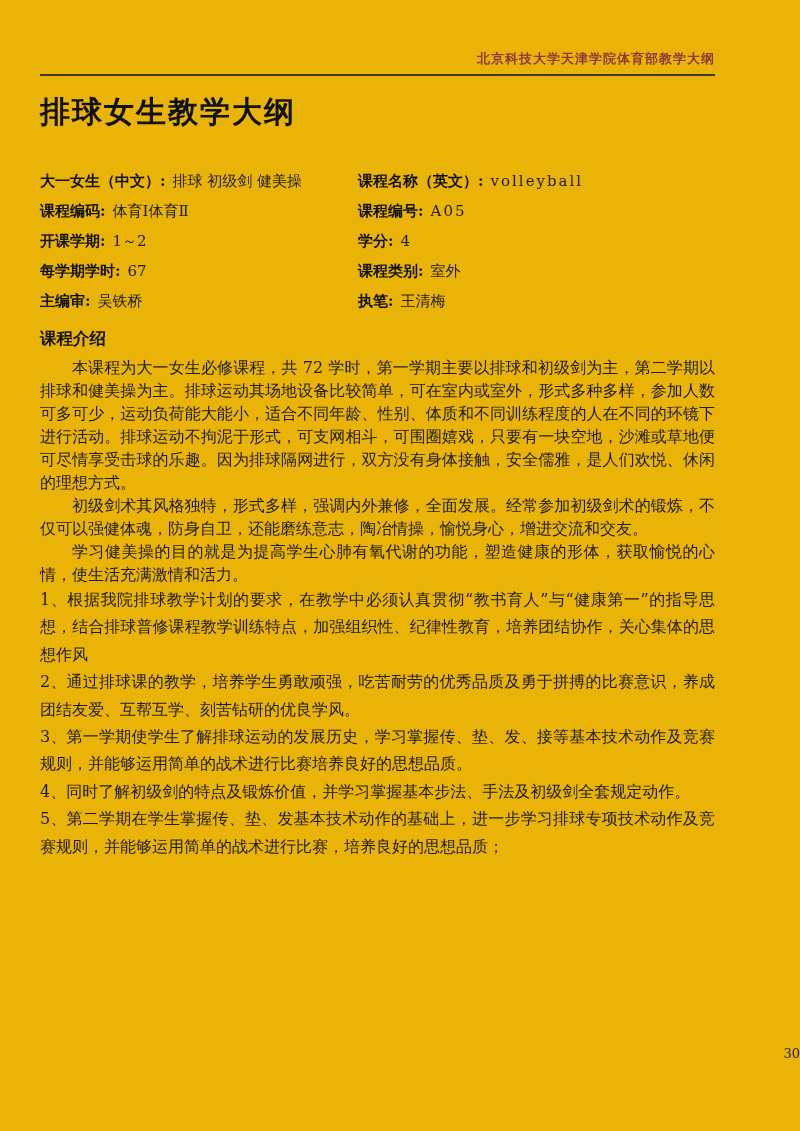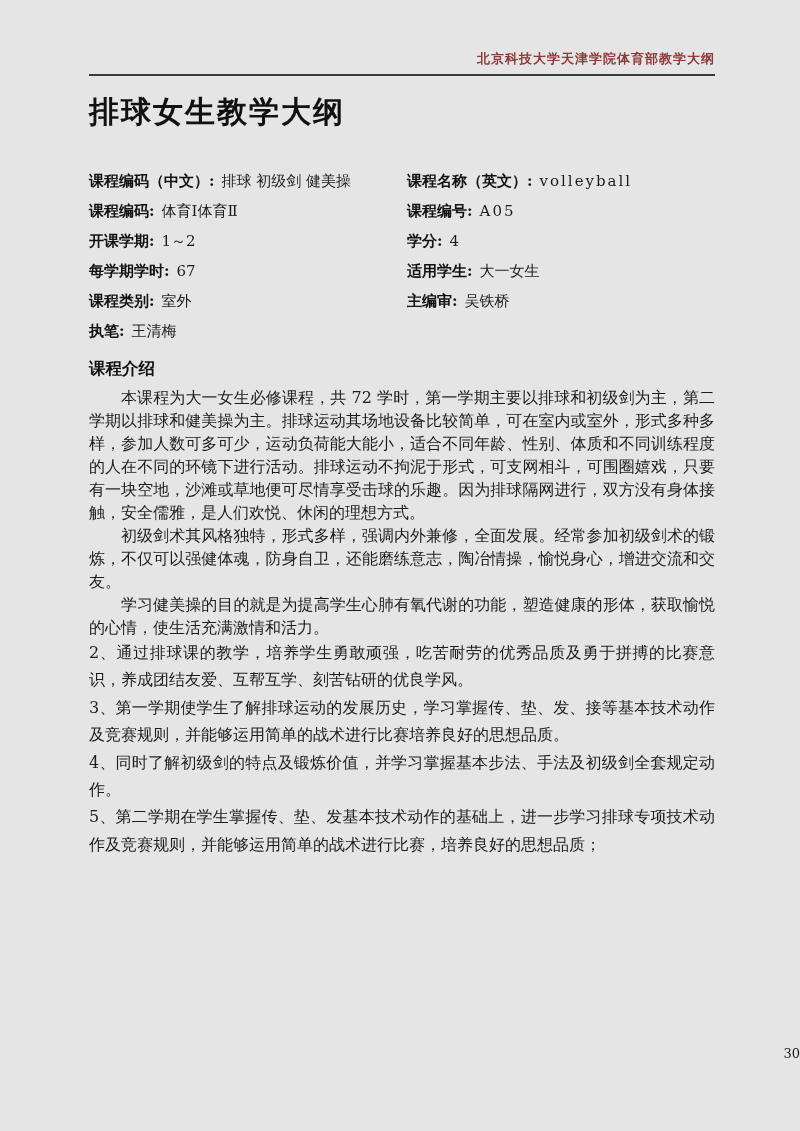--- a/index.html
+++ b/index.html
@@ -5,26 +5,26 @@
   html, body {
     margin: 0;
     padding: 0;
     background: #ffffff;
   }
   .page {
     position: relative;
     width: 800px;
     height: 1131px;
     margin: 0 auto;
-    background: #e5e5e5;
+    background: #eab308;
     font-family: "DejaVu Serif", "Liberation Serif", serif;
     color: #1c1c1c;
     overflow: hidden;
     box-sizing: border-box;
-    padding: 50px 85px 0 89px;
+    padding: 50px 85px 0 40px;
   }
   .doc-header {
     text-align: right;
     border-bottom: 2px solid #3a3a3a;
     padding-bottom: 6px;
   }
   .doc-header .header-text {
     font-size: 13px;
     font-weight: 700;
     letter-spacing: 1px;
@@ -110,61 +110,59 @@
 <div class="page">
 
   <div class="doc-header">
     <div class="header-text">北京科技大学天津学院体育部教学大纲</div>
   </div>
 
   <h1 class="doc-title">排球女生教学大纲</h1>
 
   <div class="info-grid">
     <div class="info-cell">
-      <span class="label">课程编码（中文）:</span><span class="value">排球 初级剑 健美操</span>
+      <span class="label">大一女生（中文）:</span><span class="value">排球 初级剑 健美操</span>
     </div>
     <div class="info-cell">
       <span class="label">课程名称（英文）:</span><span class="value latin">volleyball</span>
     </div>
     <div class="info-cell">
       <span class="label">课程编码:</span><span class="value">体育Ⅰ体育Ⅱ</span>
     </div>
     <div class="info-cell">
       <span class="label">课程编号:</span><span class="value latin">A05</span>
     </div>
     <div class="info-cell">
       <span class="label">开课学期:</span><span class="value">1～2</span>
     </div>
     <div class="info-cell">
       <span class="label">学分:</span><span class="value">4</span>
     </div>
     <div class="info-cell">
       <span class="label">每学期学时:</span><span class="value">67</span>
     </div>
     <div class="info-cell">
-      <span class="label">适用学生:</span><span class="value">大一女生</span>
-    </div>
-    <div class="info-cell">
       <span class="label">课程类别:</span><span class="value">室外</span>
     </div>
     <div class="info-cell">
       <span class="label">主编审:</span><span class="value">吴铁桥</span>
     </div>
     <div class="info-cell">
       <span class="label">执笔:</span><span class="value">王清梅</span>
     </div>
   </div>
 
   <h2 class="section-heading intro-heading">课程介绍</h2>
 
   <p class="body-paragraph first">本课程为大一女生必修课程，共 72 学时，第一学期主要以排球和初级剑为主，第二学期以排球和健美操为主。排球运动其场地设备比较简单，可在室内或室外，形式多种多样，参加人数可多可少，运动负荷能大能小，适合不同年龄、性别、体质和不同训练程度的人在不同的环镜下进行活动。排球运动不拘泥于形式，可支网相斗，可围圈嬉戏，只要有一块空地，沙滩或草地便可尽情享受击球的乐趣。因为排球隔网进行，双方没有身体接触，安全儒雅，是人们欢悦、休闲的理想方式。</p>
   <p class="body-paragraph">初级剑术其风格独特，形式多样，强调内外兼修，全面发展。经常参加初级剑术的锻炼，不仅可以强健体魂，防身自卫，还能磨练意志，陶冶情操，愉悦身心，增进交流和交友。</p>
   <p class="body-paragraph">学习健美操的目的就是为提高学生心肺有氧代谢的功能，塑造健康的形体，获取愉悦的心情，使生活充满激情和活力。</p>
 
 
+  <p class="list-item">1、根据我院排球教学计划的要求，在教学中必须认真贯彻“教书育人”与“健康第一”的指导思想，结合排球普修课程教学训练特点，加强组织性、纪律性教育，培养团结协作，关心集体的思想作风</p>
   <p class="list-item">2、通过排球课的教学，培养学生勇敢顽强，吃苦耐劳的优秀品质及勇于拼搏的比赛意识，养成团结友爱、互帮互学、刻苦钻研的优良学风。</p>
   <p class="list-item">3、第一学期使学生了解排球运动的发展历史，学习掌握传、垫、发、接等基本技术动作及竞赛规则，并能够运用简单的战术进行比赛培养良好的思想品质。</p>
   <p class="list-item">4、同时了解初级剑的特点及锻炼价值，并学习掌握基本步法、手法及初级剑全套规定动作。</p>
   <p class="list-item">5、第二学期在学生掌握传、垫、发基本技术动作的基础上，进一步学习排球专项技术动作及竞赛规则，并能够运用简单的战术进行比赛，培养良好的思想品质；</p>
 
   <div class="page-number">30</div>
 
 </div>
 
 </body></html>

